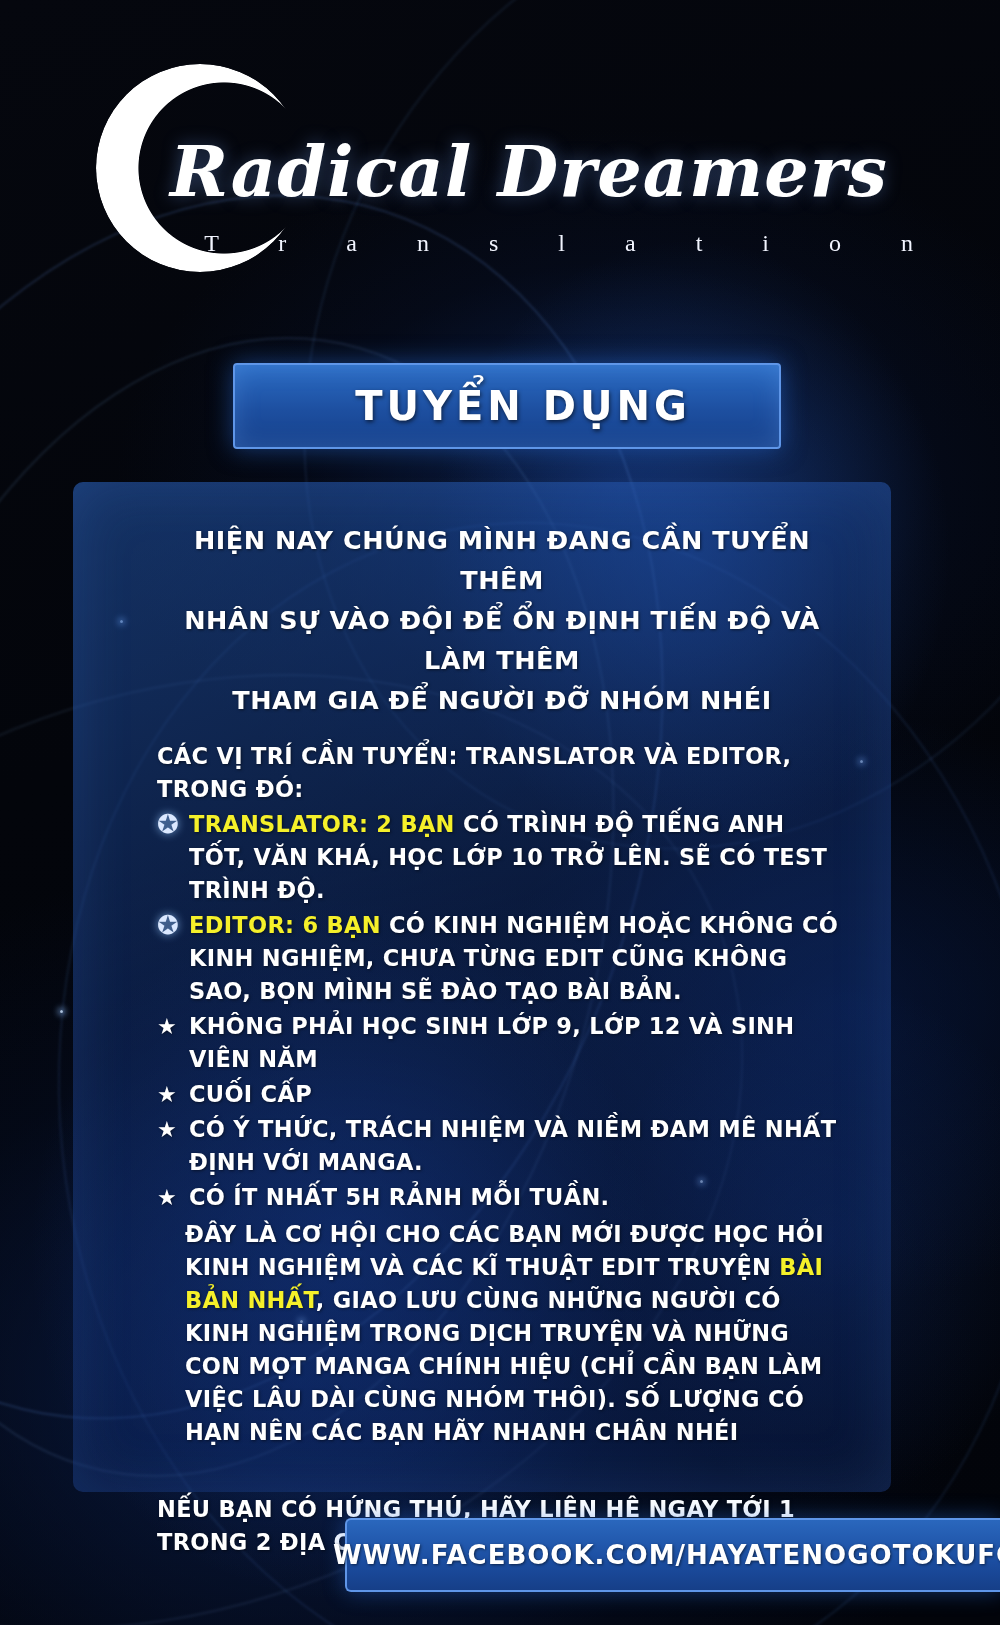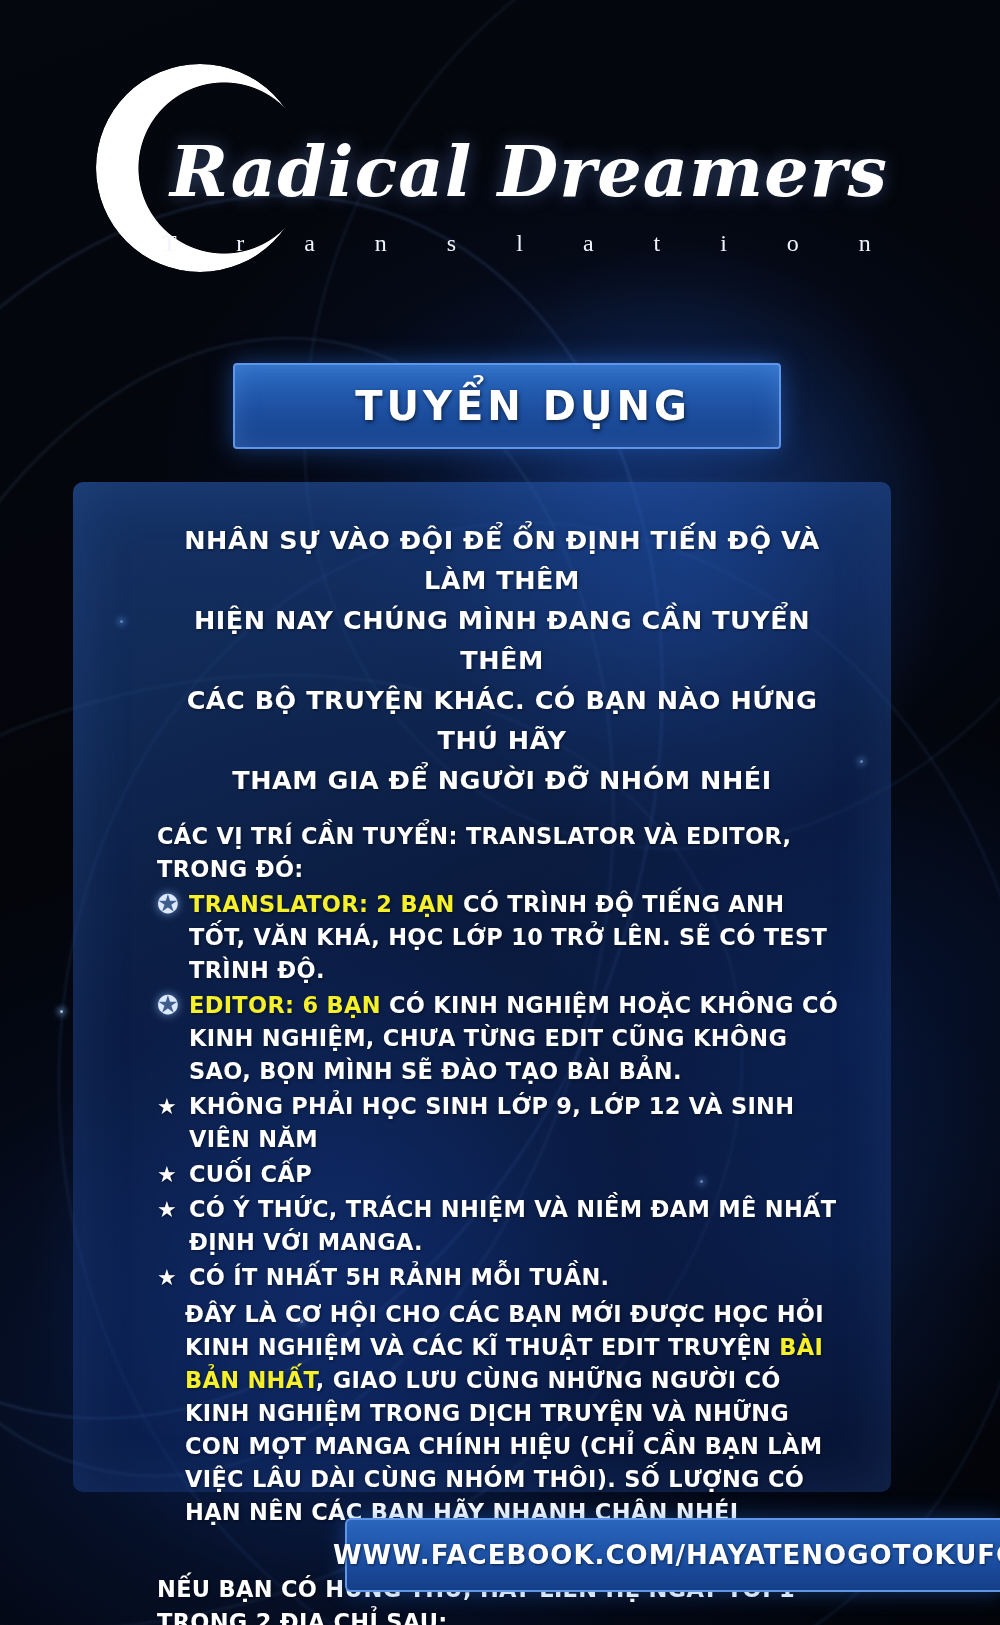--- a/index.html
+++ b/index.html
@@ -78,27 +78,27 @@
     font-family: "DejaVu Serif", "Liberation Serif", serif;
     font-style: italic;
     font-weight: bold;
     font-size: 70px;
     letter-spacing: 1px;
     white-space: nowrap;
     text-shadow: 0 0 18px rgba(120,170,255,0.35);
   }
   .subword {
     position: absolute;
-    left: 162px; top: 178px;
+    left: 180px; top: 178px;
     width: 760px;
     color: #f2f5ff;
     font-family: "Liberation Serif", serif;
     font-size: 24px;
     letter-spacing: 27px;
-    text-align: left;
+    text-align: right;
     white-space: nowrap;
   }
 
   
   .headline {
     position: absolute;
     left: 233px; top: 363px;
     width: 512px; height: 82px;
     border: 2px solid #5f96e8;
     border-radius: 4px;
@@ -233,23 +233,22 @@
   </div>
 
   <div class="headline">
     <span class="headline-text">TUYỂN DỤNG</span>
   </div>
 
   <div class="panel">
     <div class="panel-inner">
 
       <div class="intro">
+        <span class="l">HIỆN NAY CHÚNG MÌNH ĐANG CẦN TUYỂN THÊM</span>
         <span class="l">NHÂN SỰ VÀO ĐỘI ĐỂ ỔN ĐỊNH TIẾN ĐỘ VÀ LÀM THÊM</span>
-        <span class="l">HIỆN NAY CHÚNG MÌNH ĐANG CẦN TUYỂN THÊM</span>
-        <span class="l">CÁC BỘ TRUYỆN KHÁC. CÓ BẠN NÀO HỨNG THÚ HÃY</span>
         <span class="l">THAM GIA ĐỂ NGƯỜI ĐỠ NHÓM NHÉI</span>
       </div>
 
       <div class="body-block">
         <div class="lead">CÁC VỊ TRÍ CẦN TUYỂN: TRANSLATOR VÀ EDITOR, TRONG ĐÓ:</div>
 
         <div class="bullet-row">
           <span class="bullet-ico big">✪</span>
           <span class="bullet-txt"><span class="hl">TRANSLATOR: 2 BẠN</span><span> CÓ TRÌNH ĐỘ TIẾNG ANH TỐT, VĂN KHÁ, HỌC LỚP 10 TRỞ LÊN. SẼ CÓ TEST TRÌNH ĐỘ.</span></span>
         </div>

